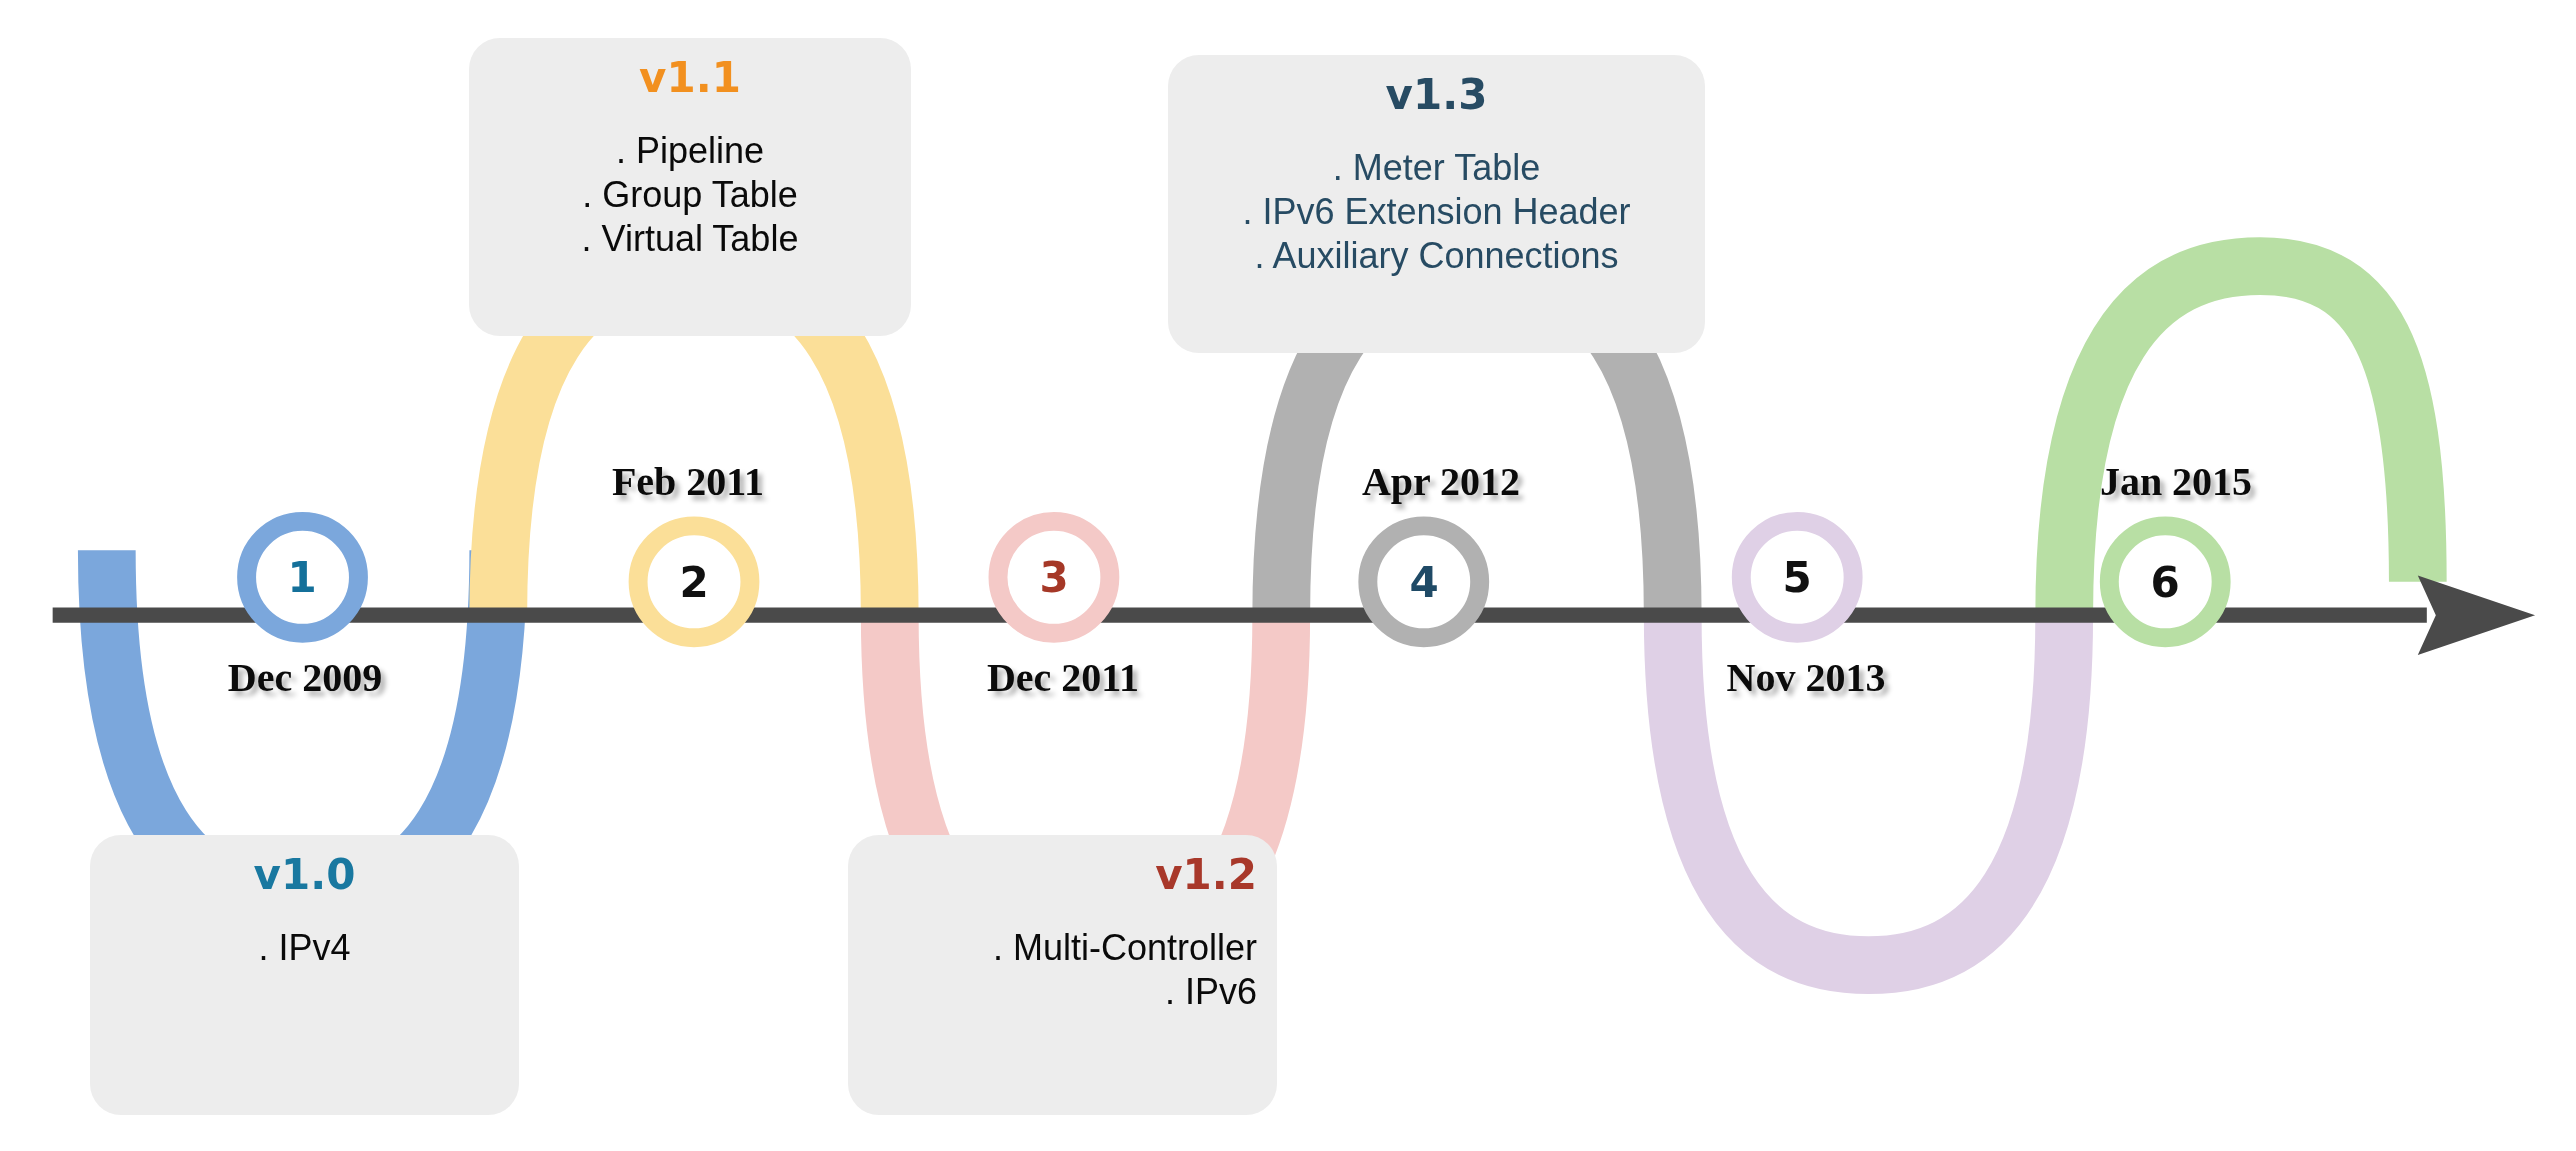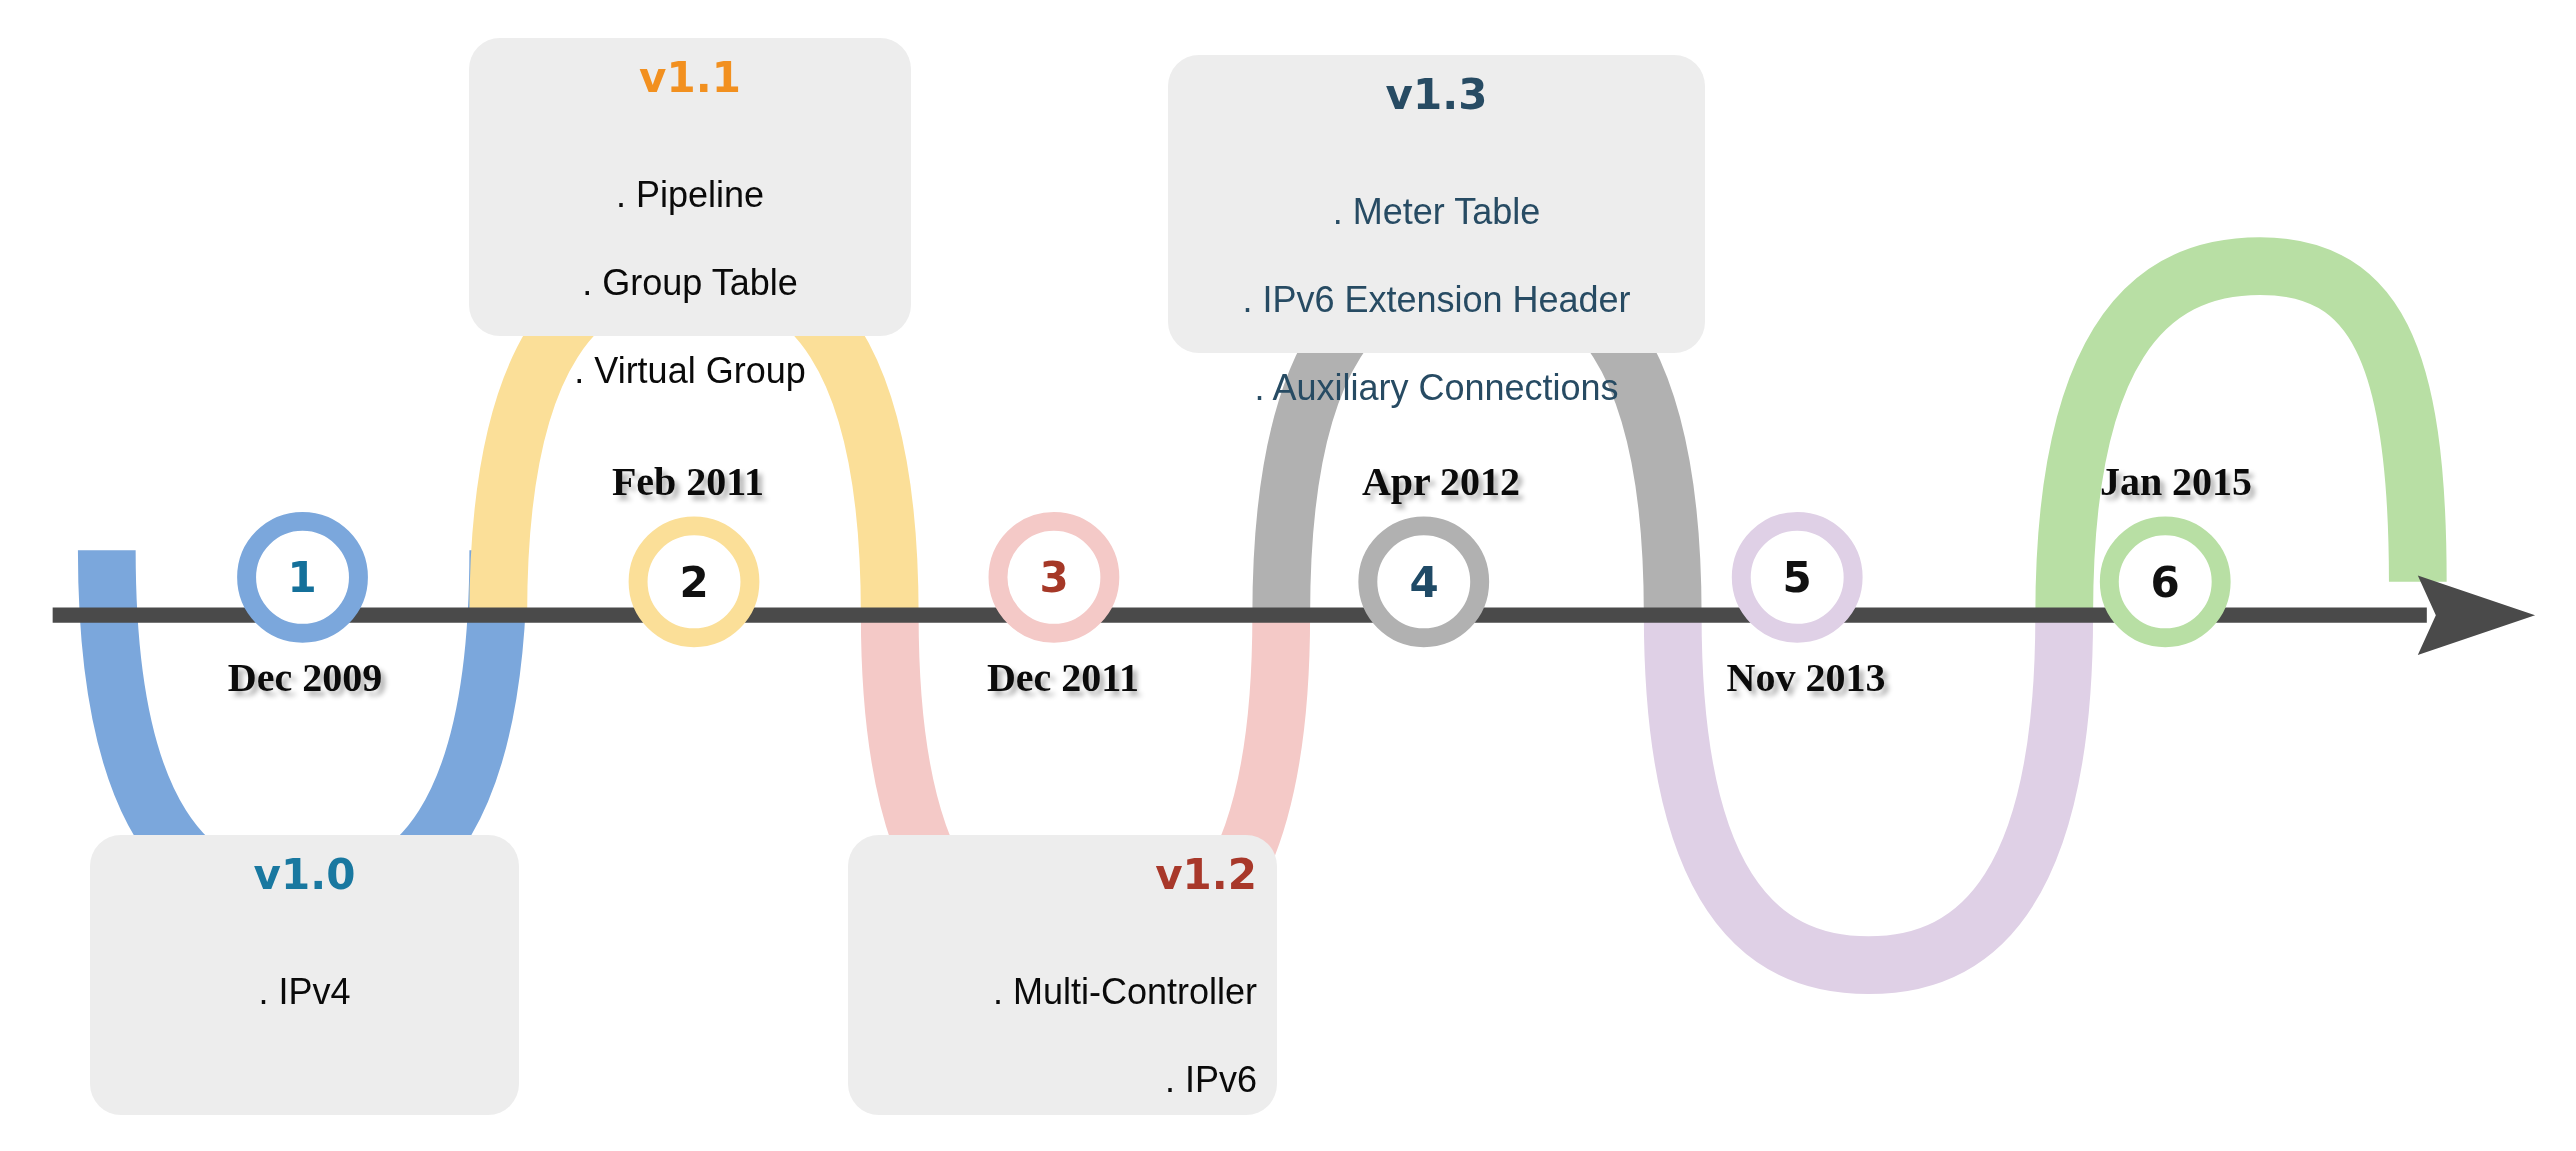--- a/index.html
+++ b/index.html
@@ -9,21 +9,20 @@
 
   .card{
     position:absolute;
     background:#ededed;
     border-radius:31px;
     box-sizing:border-box;
     display:flex;
     flex-direction:column;
     align-items:center;
     padding:16px 20px 21.7px 20px;
-    gap:44px;
   }
   .card .ver{
     font-family:"DejaVu Sans",sans-serif;
     font-weight:bold;
     font-size:42px;
     letter-spacing:0px;
     line-height:1.15;
     margin-bottom:27px;
     white-space:nowrap;
   }
@@ -113,21 +112,21 @@
 
   <div class="card" style="left:90px;top:835px;width:429px;height:280px;">
     <div class="ver" style="color:#1978A0;">v1.0</div>
     <div class="feat">. IPv4</div>
   </div>
 
   <div class="card" style="left:469px;top:38px;width:442px;height:298px;">
     <div class="ver" style="color:#F2901F;">v1.1</div>
     <div class="feat">. Pipeline</div>
     <div class="feat">. Group Table</div>
-    <div class="feat">. Virtual Group</div>
+    <div class="feat">. Virtual Table</div>
   </div>
 
   <div class="card" style="left:848px;top:835px;width:429px;height:280px;align-items:flex-end;">
     <div class="ver" style="color:#A8382A;">v1.2</div>
     <div class="feat">. Multi-Controller</div>
     <div class="feat">. IPv6</div>
   </div>
 
   <div class="card" style="left:1168px;top:38px;width:537px;height:298px;margin-top:17px;">
     <div class="ver" style="color:#274B63;">v1.3</div>

